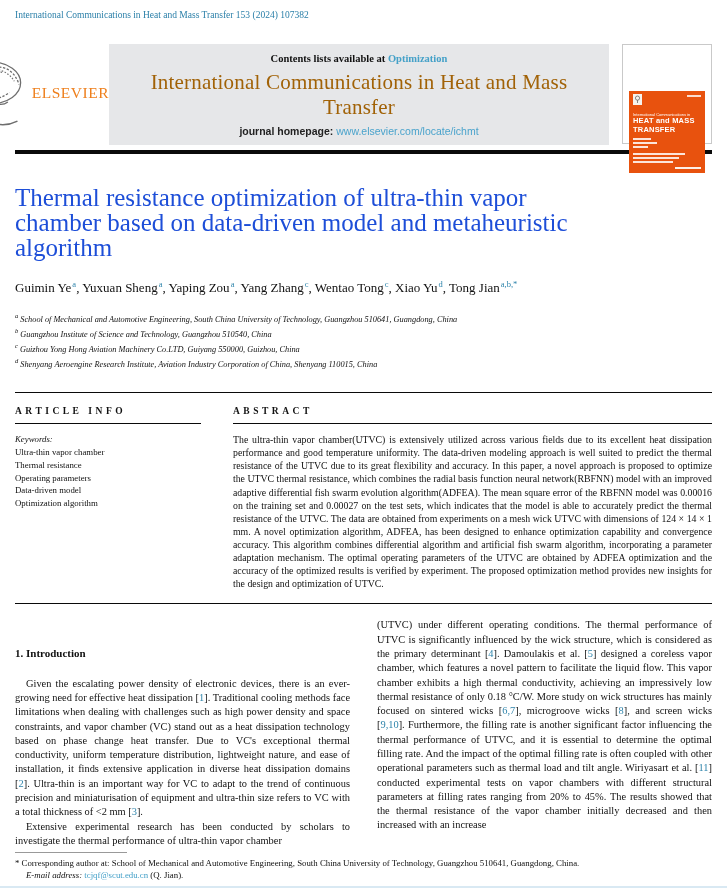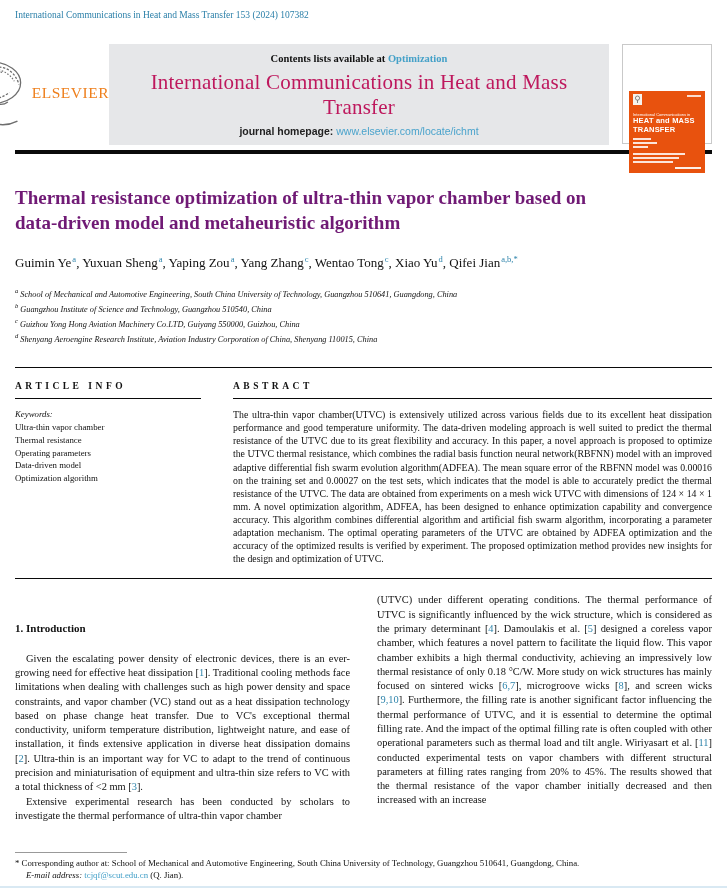--- a/index.html
+++ b/index.html
@@ -30,21 +30,21 @@
   .banner-gray {
     flex: 1;
     background: #e6e7e9;
     display: flex; flex-direction: column; justify-content: space-between;
     text-align: center;
     padding: 9px 6px 8px 6px;
     margin-right: 13px;
   }
   .contents-line { font-size: 10.5px; font-weight: bold; }
   .sciencedirect-link { color: #45a1c8; }
-  .journal-big-title { font-size: 21px; color: #be185d; letter-spacing: 0.2px; }
+  .journal-big-title { font-size: 21px; color: #a16207; letter-spacing: 0.2px; }
   .homepage-line { font-family: "Liberation Sans", sans-serif; font-size: 10.5px; }
   .homepage-label { font-weight: bold; color: #222; }
   .homepage-url { color: #4aa3cc; }
 
   
   .cover {
     width: 90px; height: 100px;
     background: #fff;
     border: 1px solid #c9c9c9;
     padding: 6px 6px 10px 6px;
@@ -62,22 +62,22 @@
   .cover-bars .b3 { width: 15px; margin-bottom: 5px; }
   .cover-bars .b4 { width: 52px; } .cover-bars .b5 { width: 46px; } .cover-bars .b6 { width: 40px; }
   .cover-bottom-bar { position: absolute; right: 4px; bottom: 4px; width: 26px; height: 2.5px; background: rgba(255,255,255,0.9); }
 
   
   .rule-thick { height: 4px; background: #0a0a0a; margin-top: 5px; }
   .rule-thin  { height: 0; border-top: 1.2px solid #0a0a0a; }
 
   
   .article-title {
-    font-size: 19px; font-weight: bold; line-height: 25px;
-    max-width: 600px; margin-top: 31px; color: #701a75;
+    font-size: 25px; font-weight: normal; line-height: 25px;
+    max-width: 600px; margin-top: 31px; color: #1d4ed8;
   }
   .authors { font-size: 13px; line-height: 19px; margin-top: 15px; max-width: 630px; }
   .author-sup { color: #2e84ab; font-size: 8.5px; margin-left: 1px; }
   .affiliations { margin-top: 13px; font-size: 8.3px; font-style: italic; line-height: 11.2px; }
   .affil-sup { font-size: 6.5px; vertical-align: super; margin-right: 2px; }
   .affil-block { margin-bottom: 22px; }
 
   
   .info-abstract { display: flex; gap: 32px; margin-top: 0; }
   .info-col { width: 186px; flex: 0 0 auto; }
@@ -185,21 +185,21 @@
       <span class="author"><span>Yuxuan Sheng</span><sup class="author-sup">a</sup><span>, </span></span>
     
       <span class="author"><span>Yaping Zou</span><sup class="author-sup">a</sup><span>, </span></span>
     
       <span class="author"><span>Yang Zhang</span><sup class="author-sup">c</sup><span>, </span></span>
     
       <span class="author"><span>Wentao Tong</span><sup class="author-sup">c</sup><span>, </span></span>
     
       <span class="author"><span>Xiao Yu</span><sup class="author-sup">d</sup><span>, </span></span>
     
-      <span class="author"><span>Qifei Jian</span><sup class="author-sup">a,b,*</sup><span></span></span>
+      <span class="author"><span>Tong Jian</span><sup class="author-sup">a,b,*</sup><span></span></span>
     </div>
 
   <div class="affiliations affil-block">
 
       <div class="affil"><sup class="affil-sup">a</sup><span>School of Mechanical and Automotive Engineering, South China University of Technology, Guangzhou 510641, Guangdong, China</span></div>
 
       <div class="affil"><sup class="affil-sup">b</sup><span>Guangzhou Institute of Science and Technology, Guangzhou 510540, China</span></div>
 
       <div class="affil"><sup class="affil-sup">c</sup><span>Guizhou Yong Hong Aviation Machinery Co.LTD, Guiyang 550000, Guizhou, China</span></div>
 

